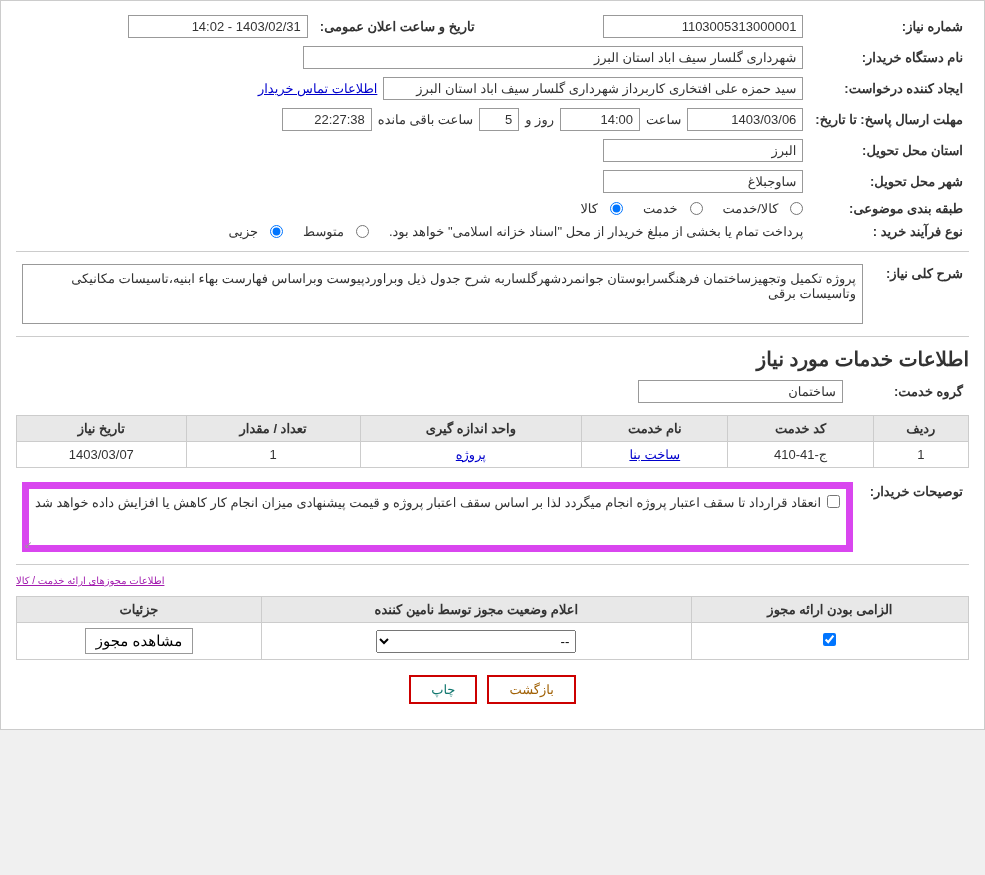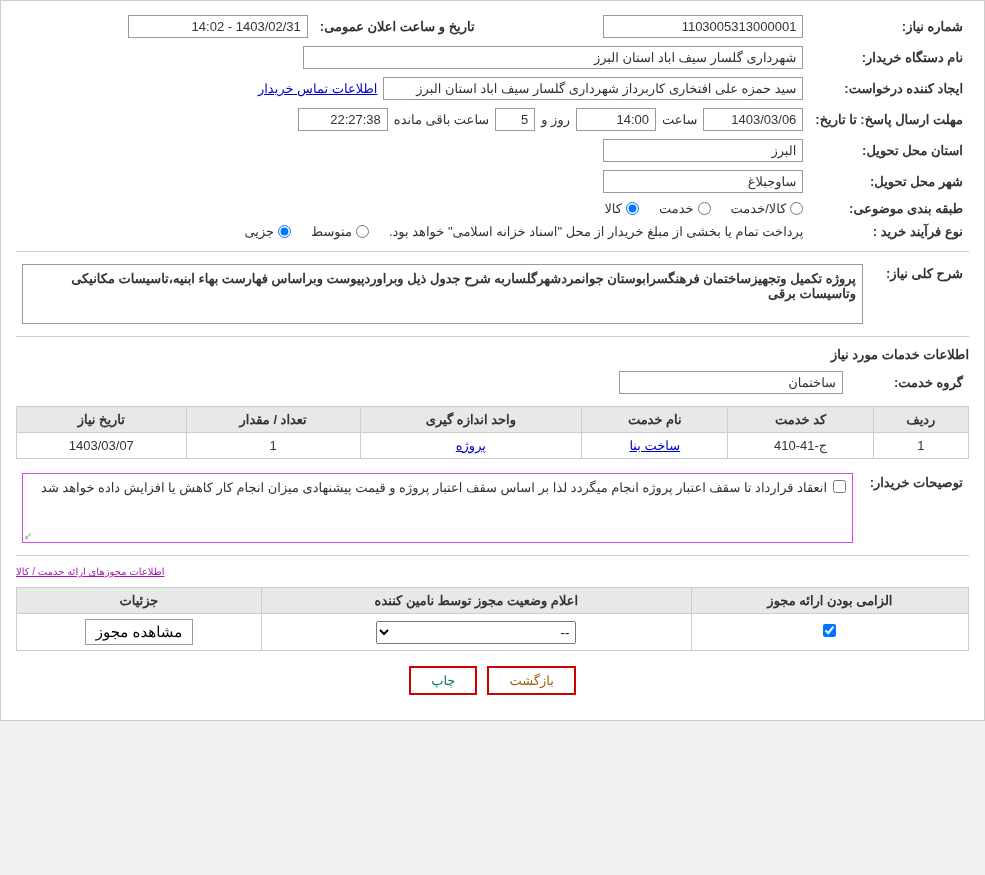--- a/index.html
+++ b/index.html
@@ -50,47 +50,46 @@
       border: 1px solid #999;
       background: #fff;
       padding: 3px 6px;
       min-height: 22px;
       display: inline-block;
     }
     .input-medium {
       width: 200px;
     }
     .input-small {
-      width: 100px;
+      width: 116px;
       padding-left: 31px;
     }
     .link-text {
       color: #0000cc;
       text-decoration: underline;
       cursor: pointer;
     }
     .row-flex {
       display: flex;
       align-items: center;
       gap: 6px;
     }
     .section-title {
       font-weight: bold;
       color: #333;
       margin: 10px 0 5px 0;
-      font-size: 13px;
+      font-size: 20px;
     }
     .need-description {
       border: 1px solid #999;
       padding: 6px;
       min-height: 60px;
       text-align: right;
       background: #fff;
       width: 100%;
-      font-weight: bold;
     }
     .services-table {
       width: 100%;
       border-collapse: collapse;
       margin-top: 8px;
     }
     .services-table th {
       background: #e8e8e8;
       border: 1px solid #ccc;
       padding: 5px 8px;
@@ -99,21 +98,21 @@
     }
     .services-table td {
       border: 1px solid #ccc;
       padding: 5px 8px;
       text-align: center;
     }
     .services-table td.link-text {
       color: #0000cc;
     }
     .buyer-notes {
-      border: 1px solid #d946ef;
+      border: 7px solid #d946ef;
       padding: 6px;
       min-height: 70px;
       text-align: right;
       background: #fff;
       width: 100%;
       position: relative;
     }
     .buyer-notes-resize {
       position: absolute;
       bottom: 2px;
@@ -177,21 +176,21 @@
       color: #a16207;
     }
     .radio-group {
       display: flex;
       gap: 20px;
       align-items: center;
     }
     .radio-item {
       display: flex;
       align-items: center;
-      gap: 4px;
+      gap: 12px;
     }
     .divider {
       border: none;
       border-top: 1px solid #ccc;
       margin: 8px 0;
     }
   </style>
 </head>
 <body>
 
@@ -306,21 +305,21 @@
 
     <hr class="divider">
 
     <div class="section-title">اطلاعات خدمات مورد نیاز</div>
 
     <table class="info-table">
       <tbody>
           <tr>
         <td class="label-cell">گروه خدمت:</td>
         <td>
-          <span class="input-box" style="width:224px;margin-left:44px;">ساختمان</span>
+          <span class="input-box" style="width:205px;margin-left:44px;">ساختمان</span>
         </td>
       </tr>
     </tbody>
       </table>
 
     <table class="services-table">
       <thead>
         <tr>
           <th>ردیف</th>
           <th>کد خدمت</th>

